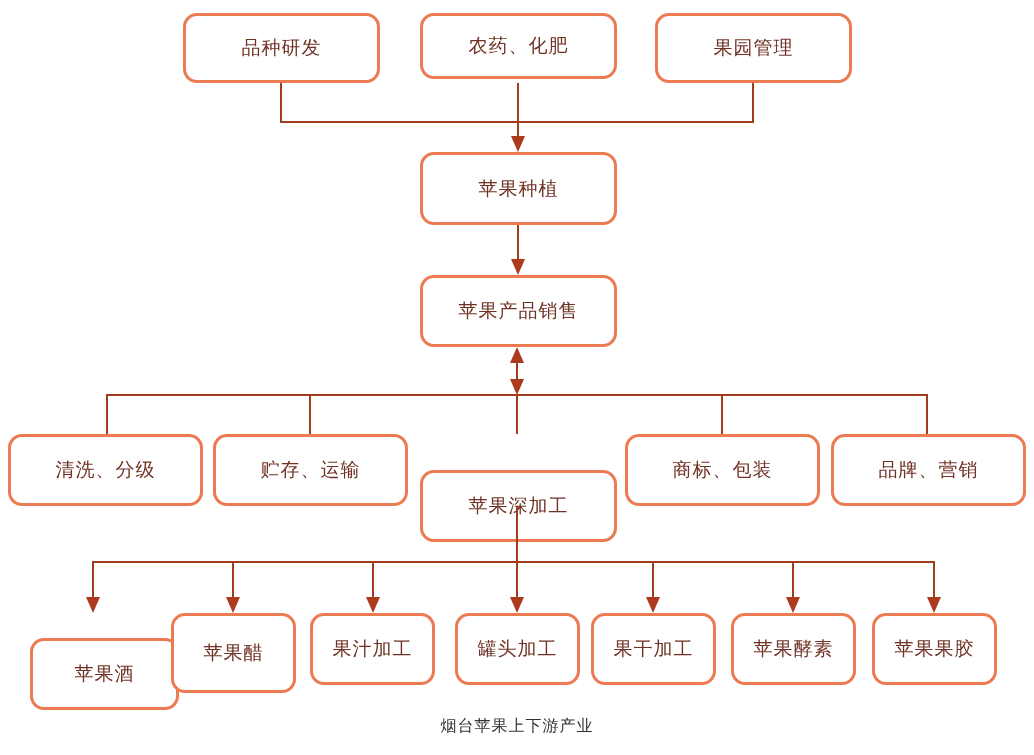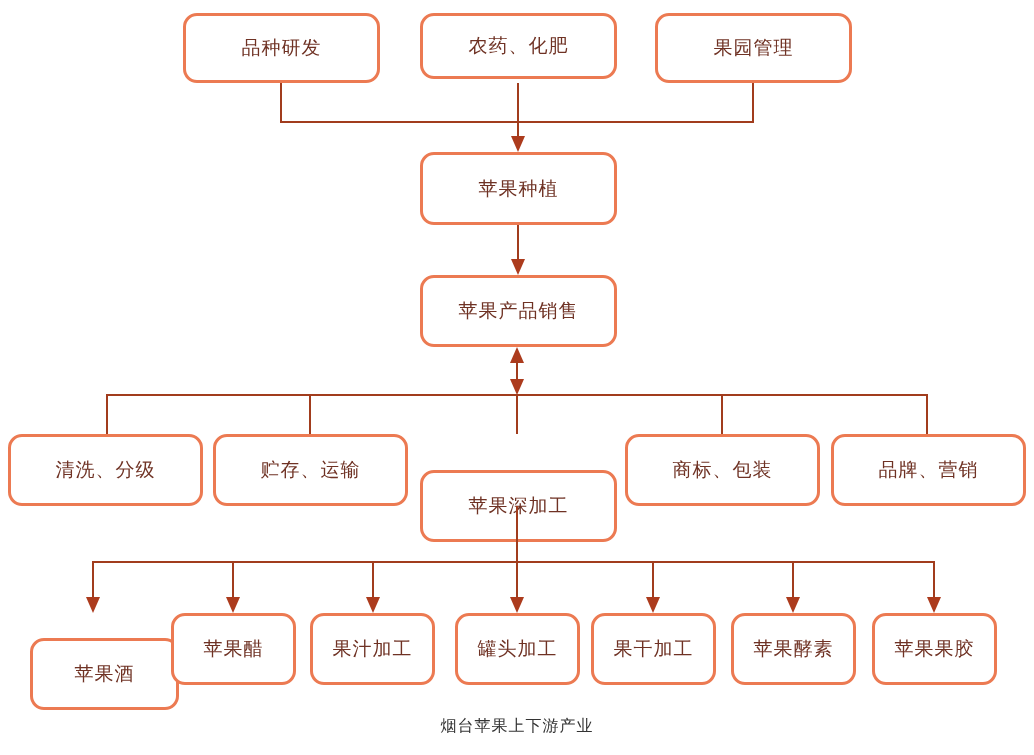--- a/index.html
+++ b/index.html
@@ -122,21 +122,21 @@
   <div class="vline" style="left:652px; top:562px; height:36px;"></div>
   <div class="ah-down" style="left:646px; top:597px;"></div>
 
   <div class="vline" style="left:792px; top:562px; height:36px;"></div>
   <div class="ah-down" style="left:786px; top:597px;"></div>
 
   <div class="vline" style="left:933px; top:562px; height:36px;"></div>
   <div class="ah-down" style="left:927px; top:597px;"></div>
 
   <div class="node" style="left:30px; top:638px; width:149px; height:72px;">苹果酒</div>
-  <div class="node" style="left:171px; top:613px; width:125px; height:72px;">苹果醋</div>
+  <div class="node" style="left:171px; top:613px; width:125px; height:80px;">苹果醋</div>
   <div class="node" style="left:310px; top:613px; width:125px; height:72px;">果汁加工</div>
   <div class="node" style="left:455px; top:613px; width:125px; height:72px;">罐头加工</div>
   <div class="node" style="left:591px; top:613px; width:125px; height:72px;">果干加工</div>
   <div class="node" style="left:731px; top:613px; width:125px; height:72px;">苹果酵素</div>
   <div class="node" style="left:872px; top:613px; width:125px; height:72px;">苹果果胶</div>
 
   <div class="caption">烟台苹果上下游产业</div>
 
 </div>
 

